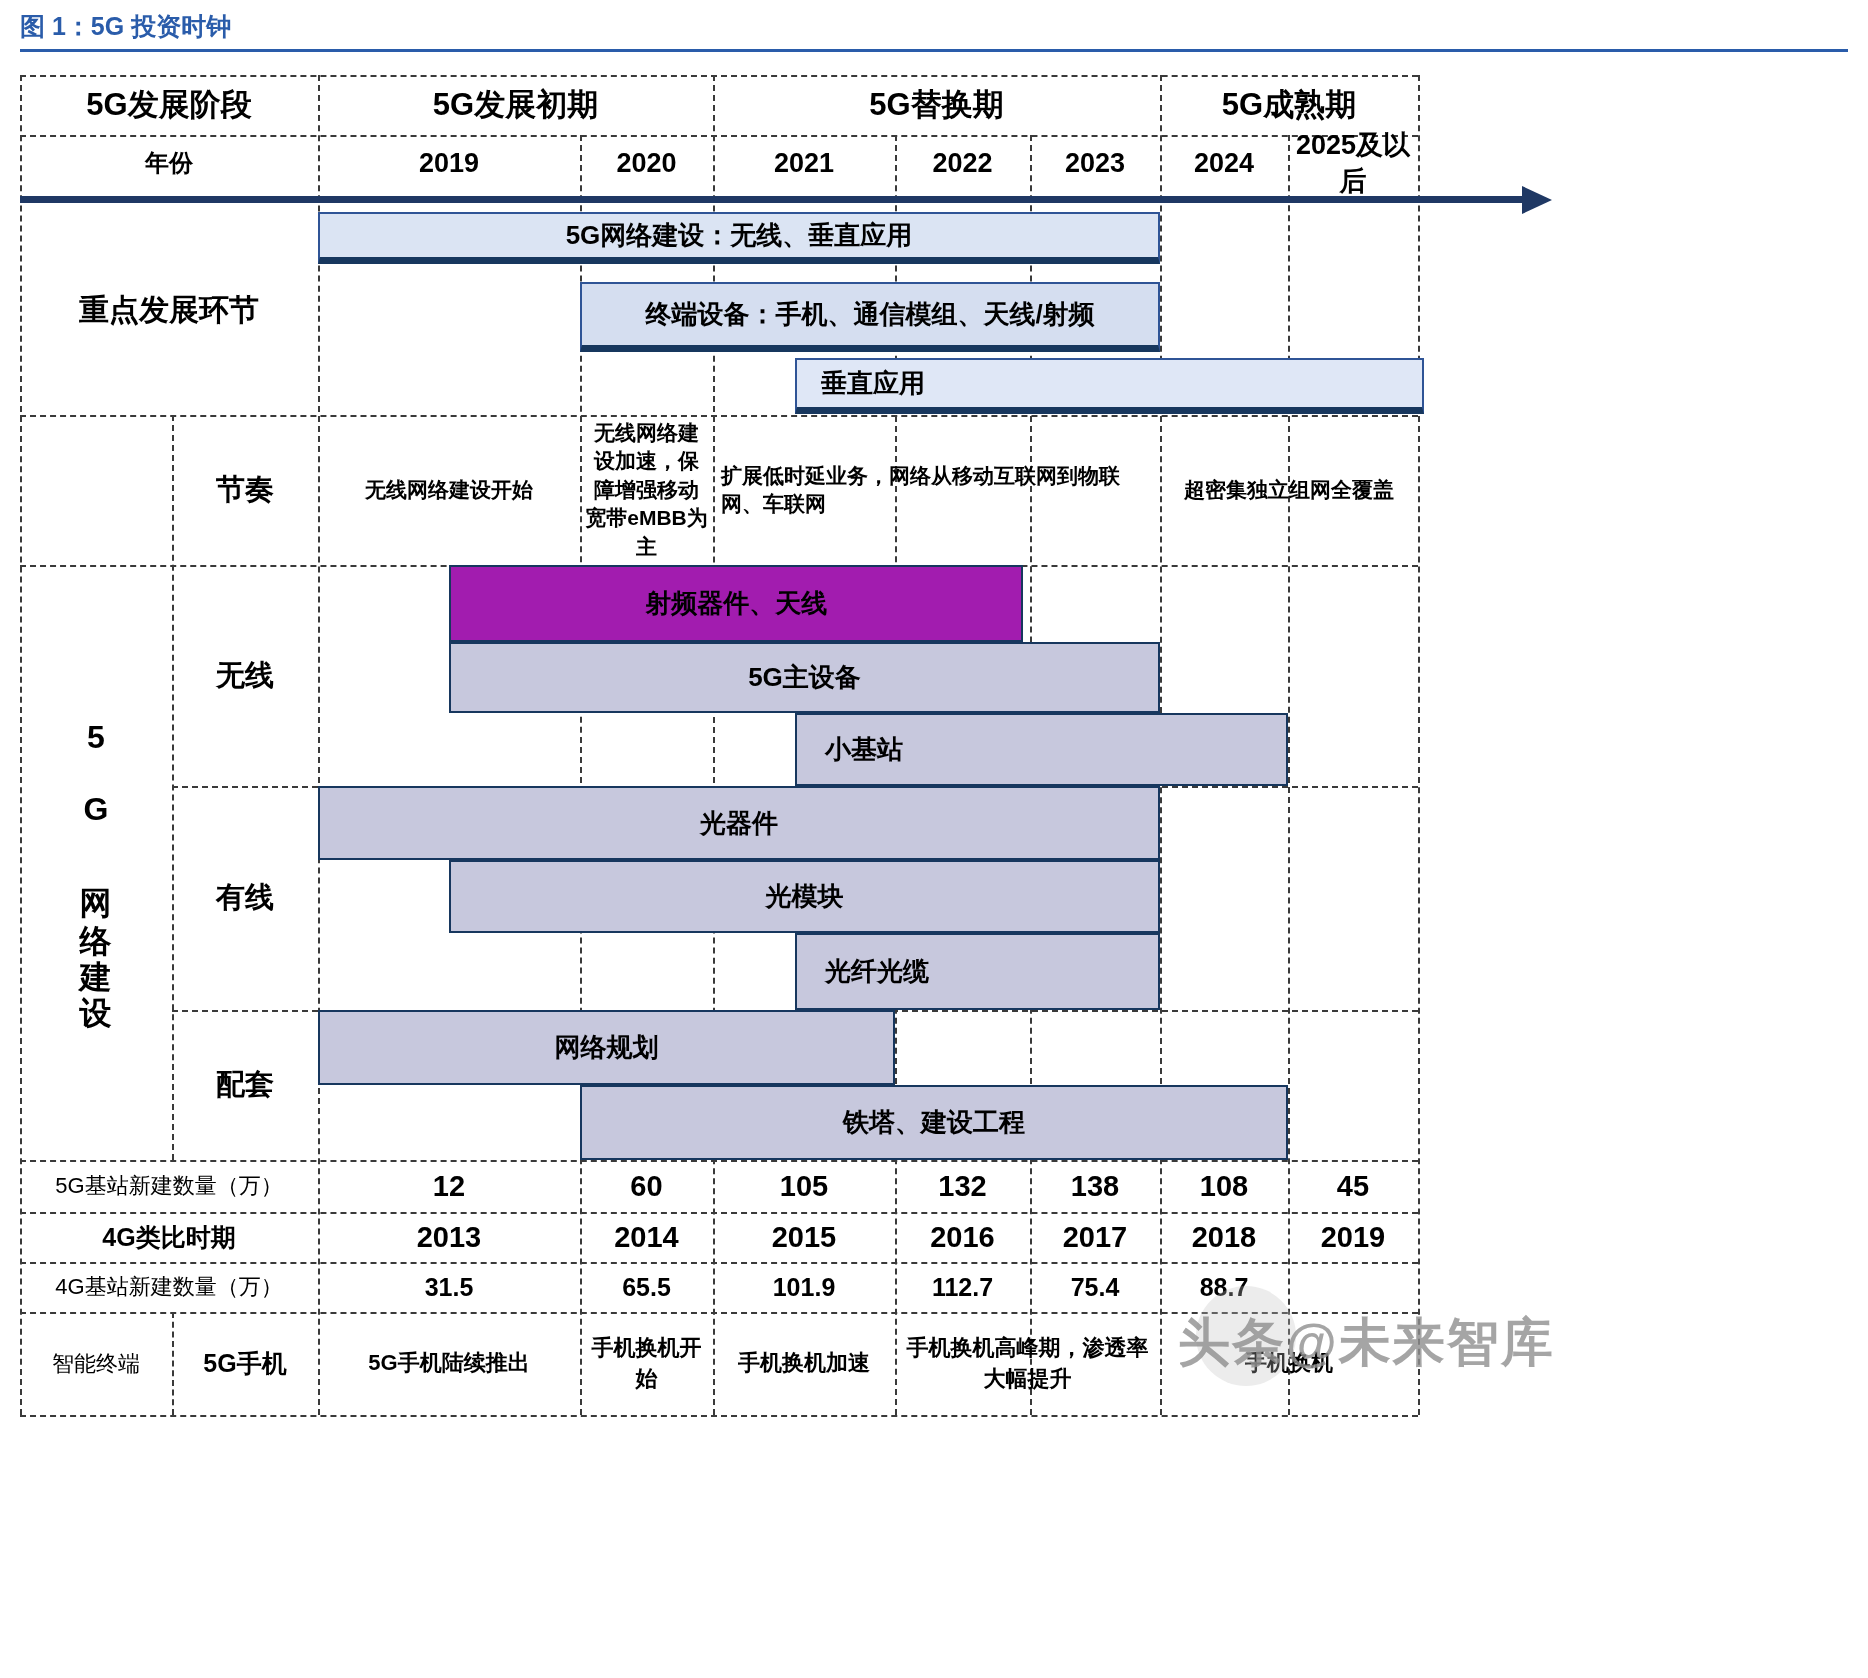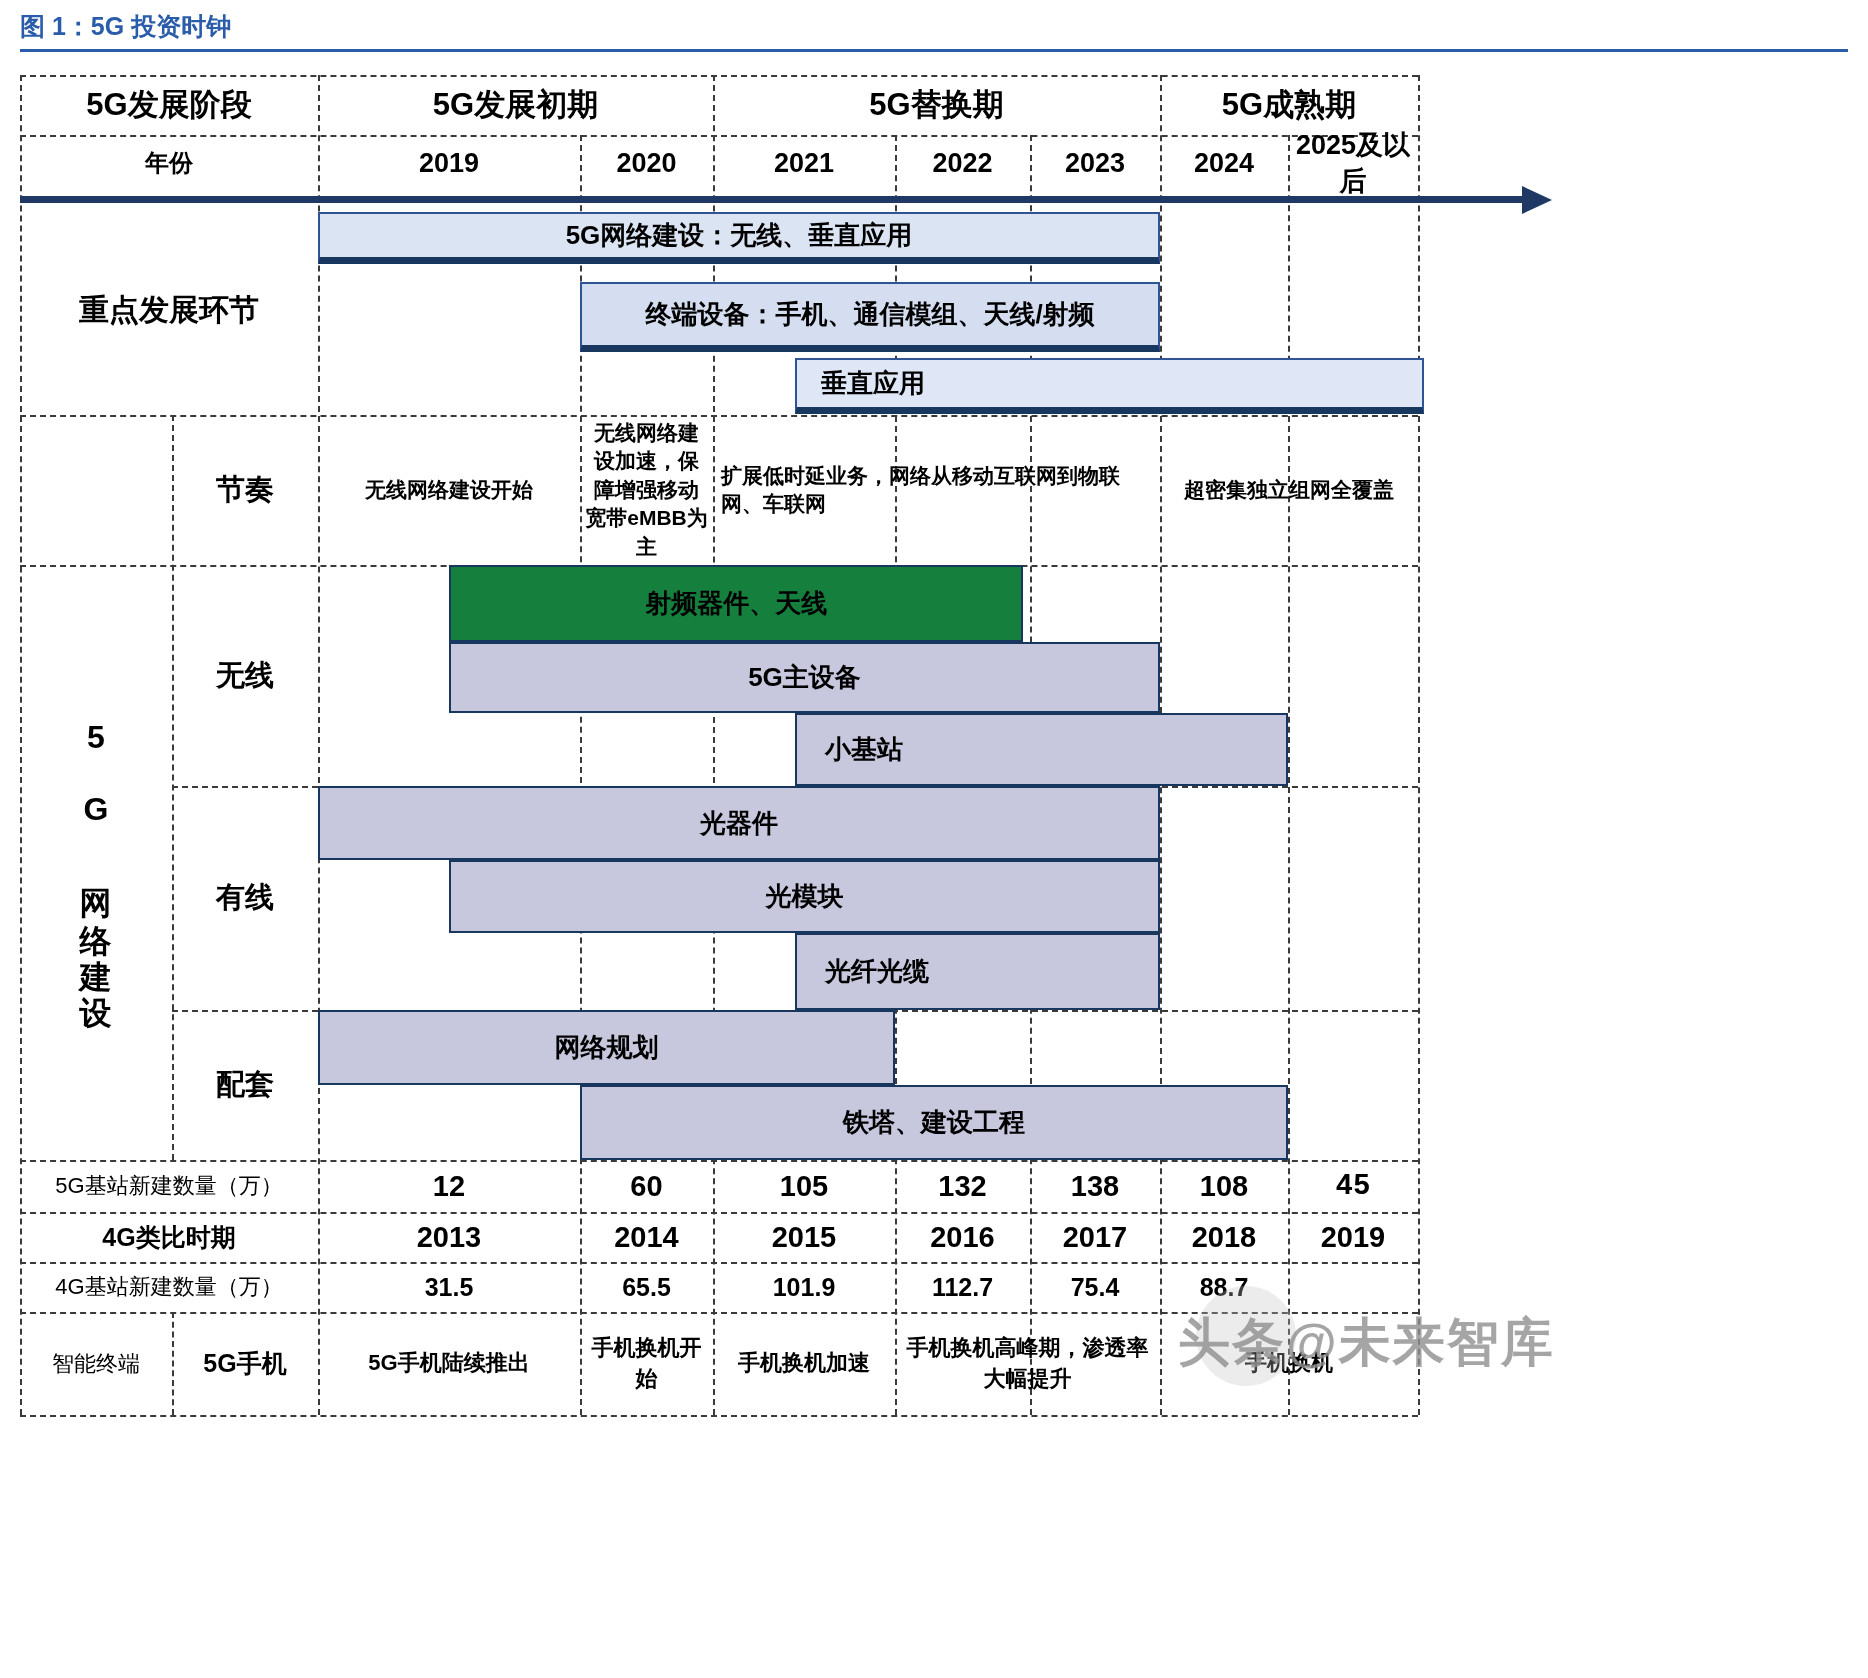--- a/index.html
+++ b/index.html
@@ -107,35 +107,35 @@
     <div class="abs year" style="left: 1030px; top: 136px; width: 130px; height: 54px;">2023</div>
     <div class="abs year" style="left: 1160px; top: 136px; width: 128px; height: 54px;">2024</div>
     <div class="abs year" style="left: 1288px; top: 136px; width: 130px; height: 54px;">2025及以后</div>
     <div class="abs focus-bar" style="left: 318px; top: 212px; width: 842px; height: 52px; background: rgb(219, 228, 243); z-index: 2; justify-content: center;">5G网络建设：无线、垂直应用</div>
     <div class="abs focus-bar" style="left: 580px; top: 282px; width: 580px; height: 70px; background: rgb(213, 222, 240); z-index: 2; justify-content: center;">终端设备：手机、通信模组、天线/射频</div>
     <div class="abs focus-bar" style="left: 794.9px; top: 358px; width: 629.6px; height: 56px; background: rgb(223, 231, 246); z-index: 2; justify-content: flex-start; padding-left: 24px;">垂直应用</div>
     <div class="abs rhythm-cell" style="left: 318px; top: 415px; width: 262px; height: 150px;">无线网络建设开始</div>
     <div class="abs rhythm-cell" style="left: 580px; top: 415px; width: 133px; height: 150px;">无线网络建设加速，保障增强移动宽带eMBB为主</div>
     <div class="abs rhythm-cell" style="left: 713px; top: 415px; width: 447px; height: 150px; text-align: left; justify-content: flex-start; padding-left: 8px;">扩展低时延业务，网络从移动互联网到物联网、车联网</div>
     <div class="abs rhythm-cell" style="left: 1160px; top: 415px; width: 258px; height: 150px;">超密集独立组网全覆盖</div>
-    <div class="abs net-bar" style="left: 449px; top: 565px; width: 574.25px; height: 77px; background: #15803d; z-index: 2; justify-content: center;">射频器件、天线</div>
+    <div class="abs net-bar" style="left: 449px; top: 565px; width: 574.25px; height: 77px; background: #a21caf; z-index: 2; justify-content: center;">射频器件、天线</div>
     <div class="abs net-bar" style="left: 449px; top: 642px; width: 711px; height: 71px; background: rgb(199, 200, 221); z-index: 2; justify-content: center;">5G主设备</div>
     <div class="abs net-bar" style="left: 794.9px; top: 713px; width: 493.1px; height: 73px; background: rgb(199, 200, 221); z-index: 2; justify-content: flex-start; padding-left: 28px;">小基站</div>
     <div class="abs net-bar" style="left: 318px; top: 786px; width: 842px; height: 74px; background: rgb(199, 200, 221); z-index: 2; justify-content: center;">光器件</div>
     <div class="abs net-bar" style="left: 794.9px; top: 933px; width: 365.1px; height: 77px; background: rgb(199, 200, 221); z-index: 2; justify-content: flex-start; padding-left: 28px;">光纤光缆</div>
     <div class="abs net-bar" style="left: 449px; top: 860px; width: 711px; height: 73px; background: rgb(199, 200, 221); z-index: 2; justify-content: center;">光模块</div>
     <div class="abs net-bar" style="left: 318px; top: 1010px; width: 577px; height: 75px; background: rgb(199, 200, 221); z-index: 2; justify-content: center;">网络规划</div>
     <div class="abs net-bar" style="left: 580px; top: 1085px; width: 708px; height: 75px; background: rgb(199, 200, 221); z-index: 2; justify-content: center;">铁塔、建设工程</div>
     <div class="abs cell-num" style="left: 318px; top: 1160px; width: 262px; height: 52px;">12</div>
     <div class="abs cell-num" style="left: 580px; top: 1160px; width: 133px; height: 52px;">60</div>
     <div class="abs cell-num" style="left: 713px; top: 1160px; width: 182px; height: 52px;">105</div>
     <div class="abs cell-num" style="left: 895px; top: 1160px; width: 135px; height: 52px;">132</div>
     <div class="abs cell-num" style="left: 1030px; top: 1160px; width: 130px; height: 52px;">138</div>
     <div class="abs cell-num" style="left: 1160px; top: 1160px; width: 128px; height: 52px;">108</div>
-    <div class="abs cell-num" style="left: 1288px; top: 1160px; width: 130px; height: 52px; font-family: Liberation Mono, monospace;">45</div>
+    <div class="abs cell-num" style="left: 1288px; top: 1160px; width: 130px; height: 52px;">45</div>
     <div class="abs cell-year" style="left: 318px; top: 1212px; width: 262px; height: 50px;">2013</div>
     <div class="abs cell-year" style="left: 580px; top: 1212px; width: 133px; height: 50px;">2014</div>
     <div class="abs cell-year" style="left: 713px; top: 1212px; width: 182px; height: 50px;">2015</div>
     <div class="abs cell-year" style="left: 895px; top: 1212px; width: 135px; height: 50px;">2016</div>
     <div class="abs cell-year" style="left: 1030px; top: 1212px; width: 130px; height: 50px;">2017</div>
     <div class="abs cell-year" style="left: 1160px; top: 1212px; width: 128px; height: 50px;">2018</div>
     <div class="abs cell-year" style="left: 1288px; top: 1212px; width: 130px; height: 50px;">2019</div>
     <div class="abs cell-4g" style="left: 318px; top: 1262px; width: 262px; height: 50px;">31.5</div>
     <div class="abs cell-4g" style="left: 580px; top: 1262px; width: 133px; height: 50px;">65.5</div>
     <div class="abs cell-4g" style="left: 713px; top: 1262px; width: 182px; height: 50px;">101.9</div>

